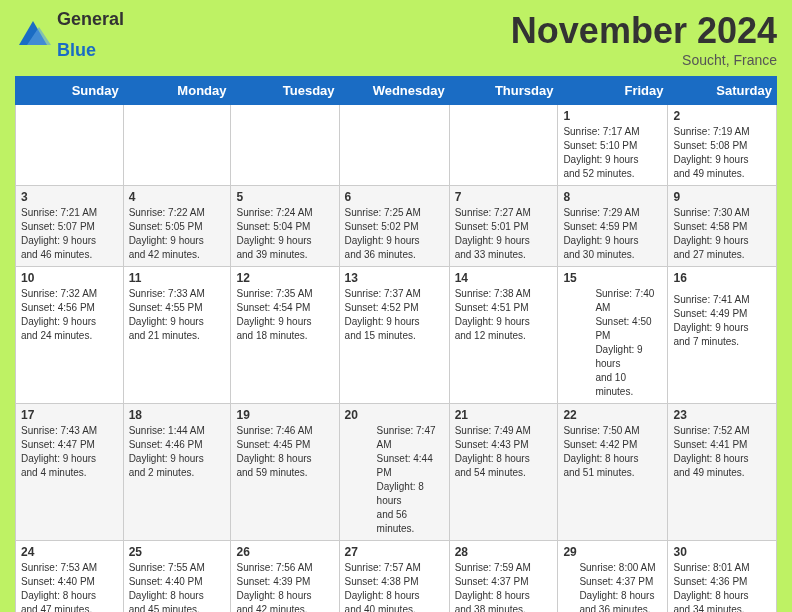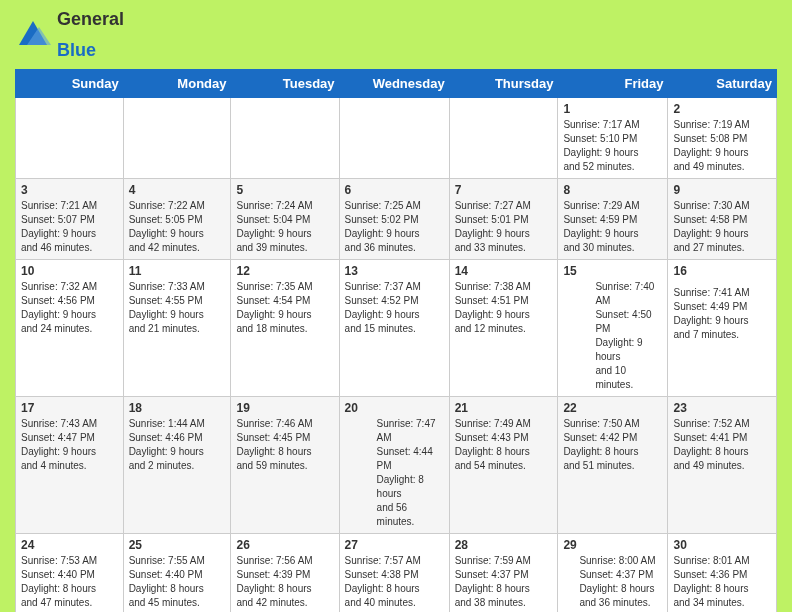--- a/index.html
+++ b/index.html
@@ -107,20 +107,24 @@
     <div class="logo">
       <svg class="logo-icon" viewBox="0 0 36 36">
         <polygon points="18,4 32,28 4,28" fill="#1a6cc4"></polygon>
         <polygon points="24,10 36,28 12,28" fill="#5ba0e0" opacity="0.6"></polygon>
       </svg>
       <div class="logo-text">
         <span class="logo-general">General</span>
         <span class="logo-blue">Blue</span>
       </div>
     </div>
+    <div class="title-block">
+      <div class="month-title">November 2024</div>
+      <div class="location">Soucht, France</div>
+    </div>
   </div>
 
   <table class="calendar">
     <thead>
       <tr>
       <th>Sunday</th>
           <th>Monday</th>
           <th>Tuesday</th>
           <th>Wednesday</th>
           <th>Thursday</th>

